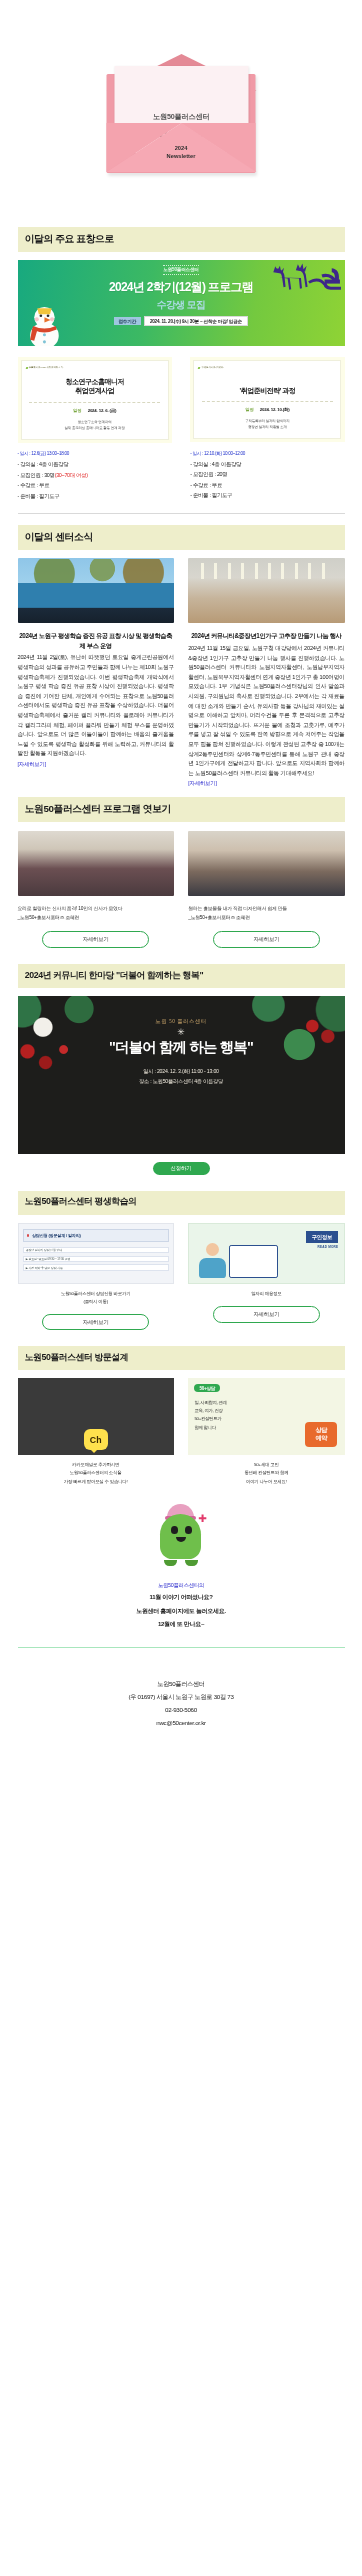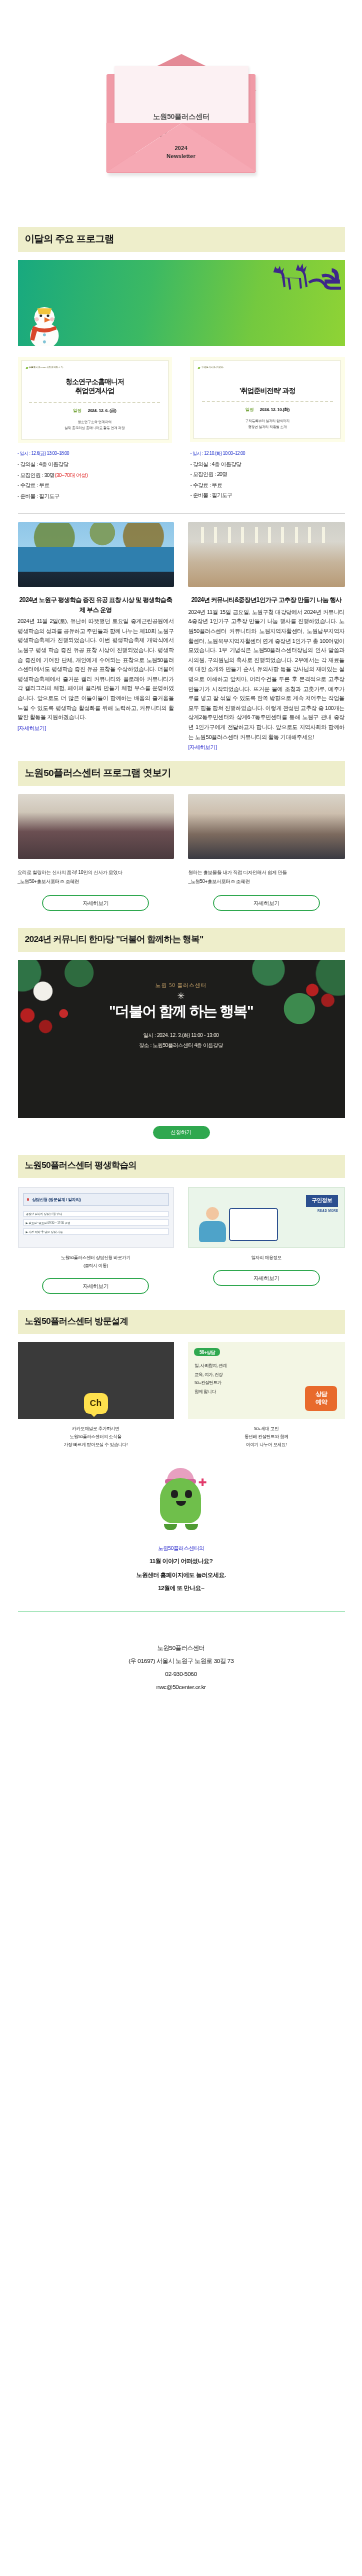--- a/index.html
+++ b/index.html
@@ -231,21 +231,21 @@
       <div class="env-fold-l"></div>
       <div class="env-fold-r"></div>
       <div class="env-fold-b"></div>
       <div class="env-stamp">
         <div>2024</div>
         <div>Newsletter</div>
       </div>
     </div>
   </div>
 
-  <div class="sec-head">이달의 주요 프로그램</div>
+  <div class="sec-head">이달의 주요 표창으로</div>
 
   <div class="green-banner">
     <svg class="deer" width="77" height="40" viewBox="0 0 150 78">
       <g fill="#3b1f8f">
         <path d="M18 26 l4-12 4 8 5-9 2 11 6-7-3 12z"></path>
         <path d="M22 22 c6 0 12 5 13 13 l3 20 4-1 -2-19 c0-10-8-17-18-17z"></path>
         <path d="M30 36 l16 2 3 22 4-1 -3-22 18 1 2 20 4-1 -2-20 z"></path>
         <path d="M62 22 l4-12 4 8 5-9 2 11 6-7-3 12z"></path>
         <path d="M66 22 c6 0 11 5 12 13 l3 20 4-1 -3-19 c0-10-7-17-16-17z"></path>
         <path d="M86 44 c14-10 28-6 34 4 l-4 3 c-5-8-16-10-27-3z"></path>
@@ -264,20 +264,29 @@
       <circle cx="41" cy="27" r="2.6" fill="#2a2a2a"></circle>
       <path d="M34 30 l12 5 -12 5z" fill="#e8712b"></path>
       <circle cx="19" cy="34" r="4" fill="#f6b7bd" opacity=".8"></circle>
       <circle cx="49" cy="34" r="4" fill="#f6b7bd" opacity=".8"></circle>
       <path d="M12 47 q22 10 44 0 l2 7 q-24 11 -48 0z" fill="#d9472b"></path>
       <path d="M10 52 l-4 22 8 2 6-21z" fill="#d9472b"></path>
       <circle cx="34" cy="64" r="3" fill="#7fc3d6"></circle>
       <circle cx="34" cy="78" r="3" fill="#7fc3d6"></circle>
     </svg>
 
+    <div class="gb-center">
+      <div class="gb-kicker">노원50플러스센터</div>
+      <div class="gb-title">2024년 2학기(12월) 프로그램</div>
+      <div class="gb-sub">수강생 모집</div>
+      <div class="gb-row">
+        <span class="gb-chip">접수기간</span>
+        <span class="gb-date">2024. 11. 20.(수)  9시 30분 ~ 선착순 마감/ 입금순</span>
+      </div>
+    </div>
   </div>
 
   <div class="two-col">
 
     <div class="col">
       <div class="prog-card">
         <div class="prog-inner">
           <div class="prog-tag">
             <span class="sq"></span>
             <span>일활동사업(4050 재취업역량교육)</span>
@@ -329,20 +338,21 @@
         <li>- 강의실 : 4층 이음강당</li>
         <li>- 모집인원 : 20명</li>
         <li>- 수강료 : 무료</li>
         <li>- 준비물 : 필기도구</li>
       </ul>
     </div>
   </div>
 
   <hr class="hr-grey">
 
+  <div class="sec-head" style="margin-top:11.3px">이달의 센터소식</div>
 
   <div class="news-grid">
     <div class="col">
       <div class="photo p-festival"></div>
       <div class="news-title">2024년 노원구 평생학습 증진 유공 표창 시상 및 평생학습축제 부스 운영</div>
       <div class="news-body">2024년 11월 2일(토), 유난히 따뜻했던 토요일 중계근린공원에서 평생학습의 성과를 공유하고 주민들과 함께 나누는 제10회 노원구 평생학습축제가 진행되었습니다. 이번 평생학습축제 개막식에서 노원구 평생 학습 증진 유공 표창 시상이 진행되었습니다. 평생학습 증진에 기여한 단체, 개인에게 수여되는 표창으로 노원50플러스센터에서도 평생학습 증진 유공 표창을 수상하였습니다. 더불어 평생학습축제에서 즐거운 캘리 커뮤니티와 플로레아 커뮤니티가 각 캘리그라피 체험, 페이퍼 플라워 만들기 체험 부스를 운영하였습니다. 앞으로도 더 많은 이들이들이 함께하는 배움의 즐거움을 느낄 수 있도록 평생학습 활성화를 위해 노력하고, 커뮤니티의 활발한 활동을 지원하겠습니다.</div>
       <a class="more-link" href="#">[자세히보기]</a>
     </div>
     <div class="col">
       <div class="photo p-hall"></div>

